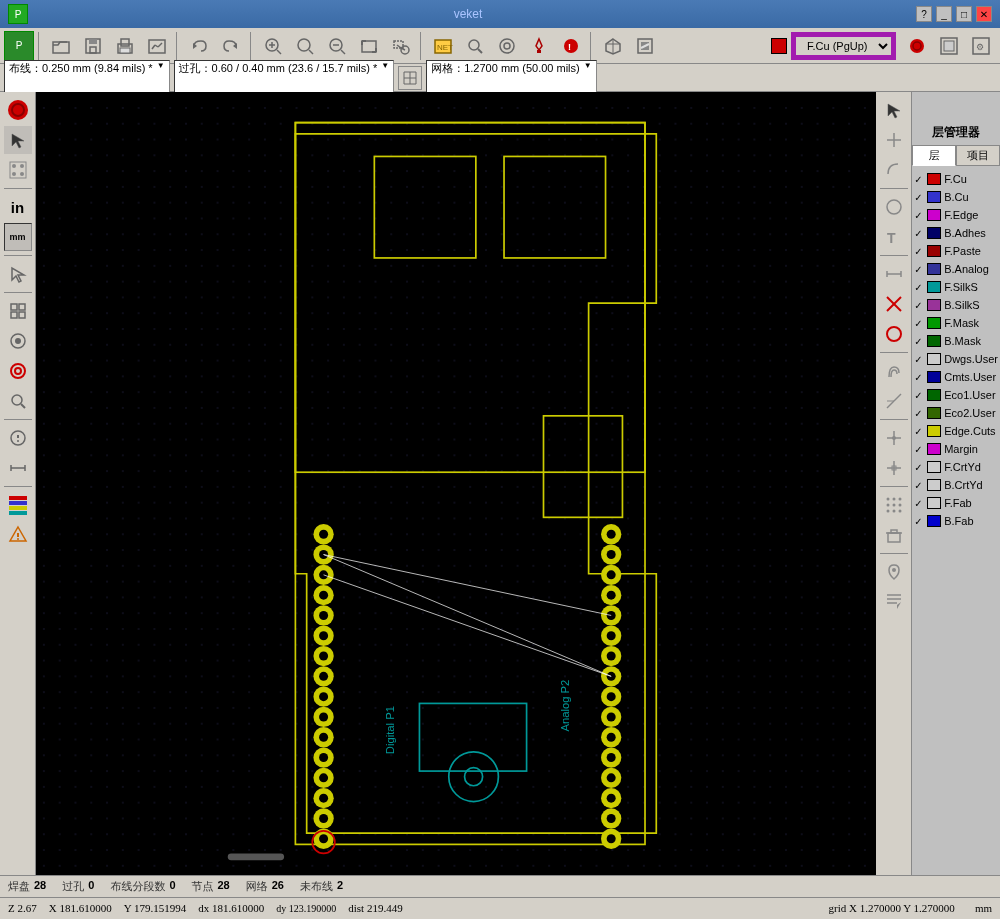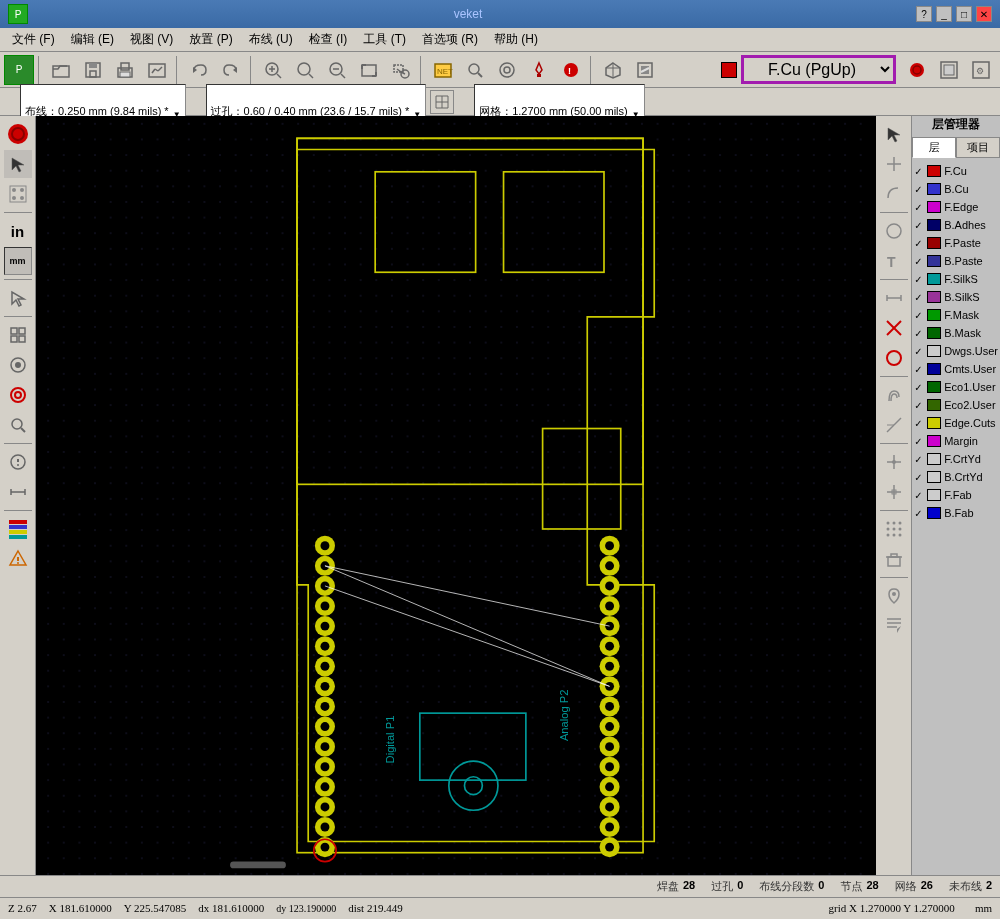--- a/index.html
+++ b/index.html
@@ -66,44 +66,43 @@
       display: flex; align-items: center; gap: 4px;
       margin-left: 4px;
     }
     .layer-color-box {
       width: 16px; height: 16px;
       background: #cc0000;
       border: 1px solid #000;
     }
     .layer-dropdown {
       background: #d4d0c8;
-      border: 3px solid #a21caf;
-      padding: 2px 20px;
-      font-size: 16px;
+      border: 5px solid #a21caf;
+      padding: 2px 7px;
+      font-size: 11px;
       cursor: pointer;
     }
     
     
     #toolbar2 {
       height: 28px;
       background: #d4d0c8;
       display: flex;
       align-items: center;
       padding: 0 4px;
       border-bottom: 1px solid #888;
       gap: 4px;
       font-size: 11px;
     }
     .status-field {
-      display: flex; align-items: flex-end; gap: 2px;
+      display: flex; align-items: flex-start; gap: 2px;
       padding: 0 4px;
       border: 1px inset #888;
       background: white;
       height: 36px;
-      margin-left: 16px;
     }
     .dropdown-arrow { font-size: 8px; margin-left: 2px; cursor: pointer; }
     .grid-icon {
       width: 24px; height: 24px;
       background: #d4d0c8;
       border: 1px solid #888;
       display: flex; align-items: center; justify-content: center;
       cursor: pointer; font-size: 12px;
     }
     
@@ -147,20 +146,21 @@
       background: #d4d0c8;
       border: 1px solid transparent;
       display: flex; align-items: center; justify-content: center;
       cursor: pointer; font-size: 14px;
     }
     
     #layer-manager {
       flex: 1;
       overflow-y: auto;
       padding: 0;
+      margin-top: 32px;
     }
     #layer-manager-title {
       font-size: 12px;
       font-weight: bold;
       margin-bottom: 4px;
       text-align: center;
     }
     #layer-tabs {
       display: flex;
       margin-bottom: 4px;
@@ -221,21 +221,20 @@
       display: flex;
       flex-direction: column;
     }
     #statusbar-row1 {
       display: flex;
       align-items: center;
       height: 22px;
       padding: 0 8px;
       gap: 16px;
       border-bottom: 1px solid #888;
-      justify-content: flex-end;
     }
     #statusbar-row2 {
       display: flex;
       align-items: center;
       height: 22px;
       padding: 0 8px;
       gap: 12px;
       font-size: 11px;
       font-family: Liberation Serif, serif;
     }
@@ -258,31 +257,20 @@
     <div style="width:20px;height:20px;background:#2a2;border:1px solid #080;display:flex;align-items:center;justify-content:center;font-size:10px;color:white;">P</div>
     <div style="color:#aac4ff;margin-right:8px;">veket</div>
     <div class="window-controls">
       <div class="window-btn">?</div>
       <div class="window-btn">_</div>
       <div class="window-btn">□</div>
       <div class="window-btn close">✕</div>
     </div>
   </div>
 
-  <div id="menubar">
-    <div class="menu-item">文件 (F)</div>
-    <div class="menu-item">编辑 (E)</div>
-    <div class="menu-item">视图 (V)</div>
-    <div class="menu-item">放置 (P)</div>
-    <div class="menu-item">布线 (U)</div>
-    <div class="menu-item">检查 (I)</div>
-    <div class="menu-item">工具 (T)</div>
-    <div class="menu-item">首选项 (R)</div>
-    <div class="menu-item">帮助 (H)</div>
-  </div>
 
   <div id="toolbar1">
 
     <div class="toolbar-btn" style="background:#2a8a2a;border:1px solid #080;font-size:10px;color:white;">P</div>
     <div class="toolbar-separator"></div>
 
     <div class="toolbar-btn">
       <svg width="20" height="20">
           <rect x="2" y="6" width="16" height="11" fill="none" stroke="#666" stroke-width="1.5"></rect>
           <path d="M2 9 L7 9 L9 6 L16 6" fill="none" stroke="#666" stroke-width="1.5"></path>
@@ -916,21 +904,21 @@
                 <span class="layer-name">B.Adhes</span>
               </div>
               <div class="layer-row">
                 <span class="layer-check">✓</span>
                 <div class="layer-color" style="background: rgb(153, 0, 0);"></div>
                 <span class="layer-name">F.Paste</span>
               </div>
               <div class="layer-row">
                 <span class="layer-check">✓</span>
                 <div class="layer-color" style="background: rgb(51, 51, 153);"></div>
-                <span class="layer-name">B.Paste</span>
+                <span class="layer-name">B.Analog</span>
               </div>
               <div class="layer-row">
                 <span class="layer-check">✓</span>
                 <div class="layer-color" style="background: rgb(0, 153, 153);"></div>
                 <span class="layer-name">F.SilkS</span>
               </div>
               <div class="layer-row">
                 <span class="layer-check">✓</span>
                 <div class="layer-color" style="background: rgb(153, 51, 153);"></div>
                 <span class="layer-name">B.SilkS</span>
@@ -1025,21 +1013,21 @@
           <span class="status-value">26</span>
         </div>
         <div class="status-item">
           <span class="status-label">未布线</span>
           <span class="status-value">2</span>
         </div>
       </div>
     <div id="statusbar-row2">
   <span style="font-size:11px;">Z 2.67</span>
   <span style="font-size:11px;">X 181.610000</span>
-  <span style="font-size:11px;">Y 225.547085</span>
+  <span style="font-size:11px;">Y 179.151994</span>
   <span style="font-size:11px;">dx 181.610000</span>
   <span style="font-size:10px;">dy 123.190000</span>
   <span style="font-size:11px;">dist 219.449</span>
   <span style="font-size:11px;margin-left:auto;">grid X 1.270000 Y 1.270000</span>
   <span style="font-size:11px;margin-left:8px;">mm</span>
 </div>
   </div>
 
 </div>
 

